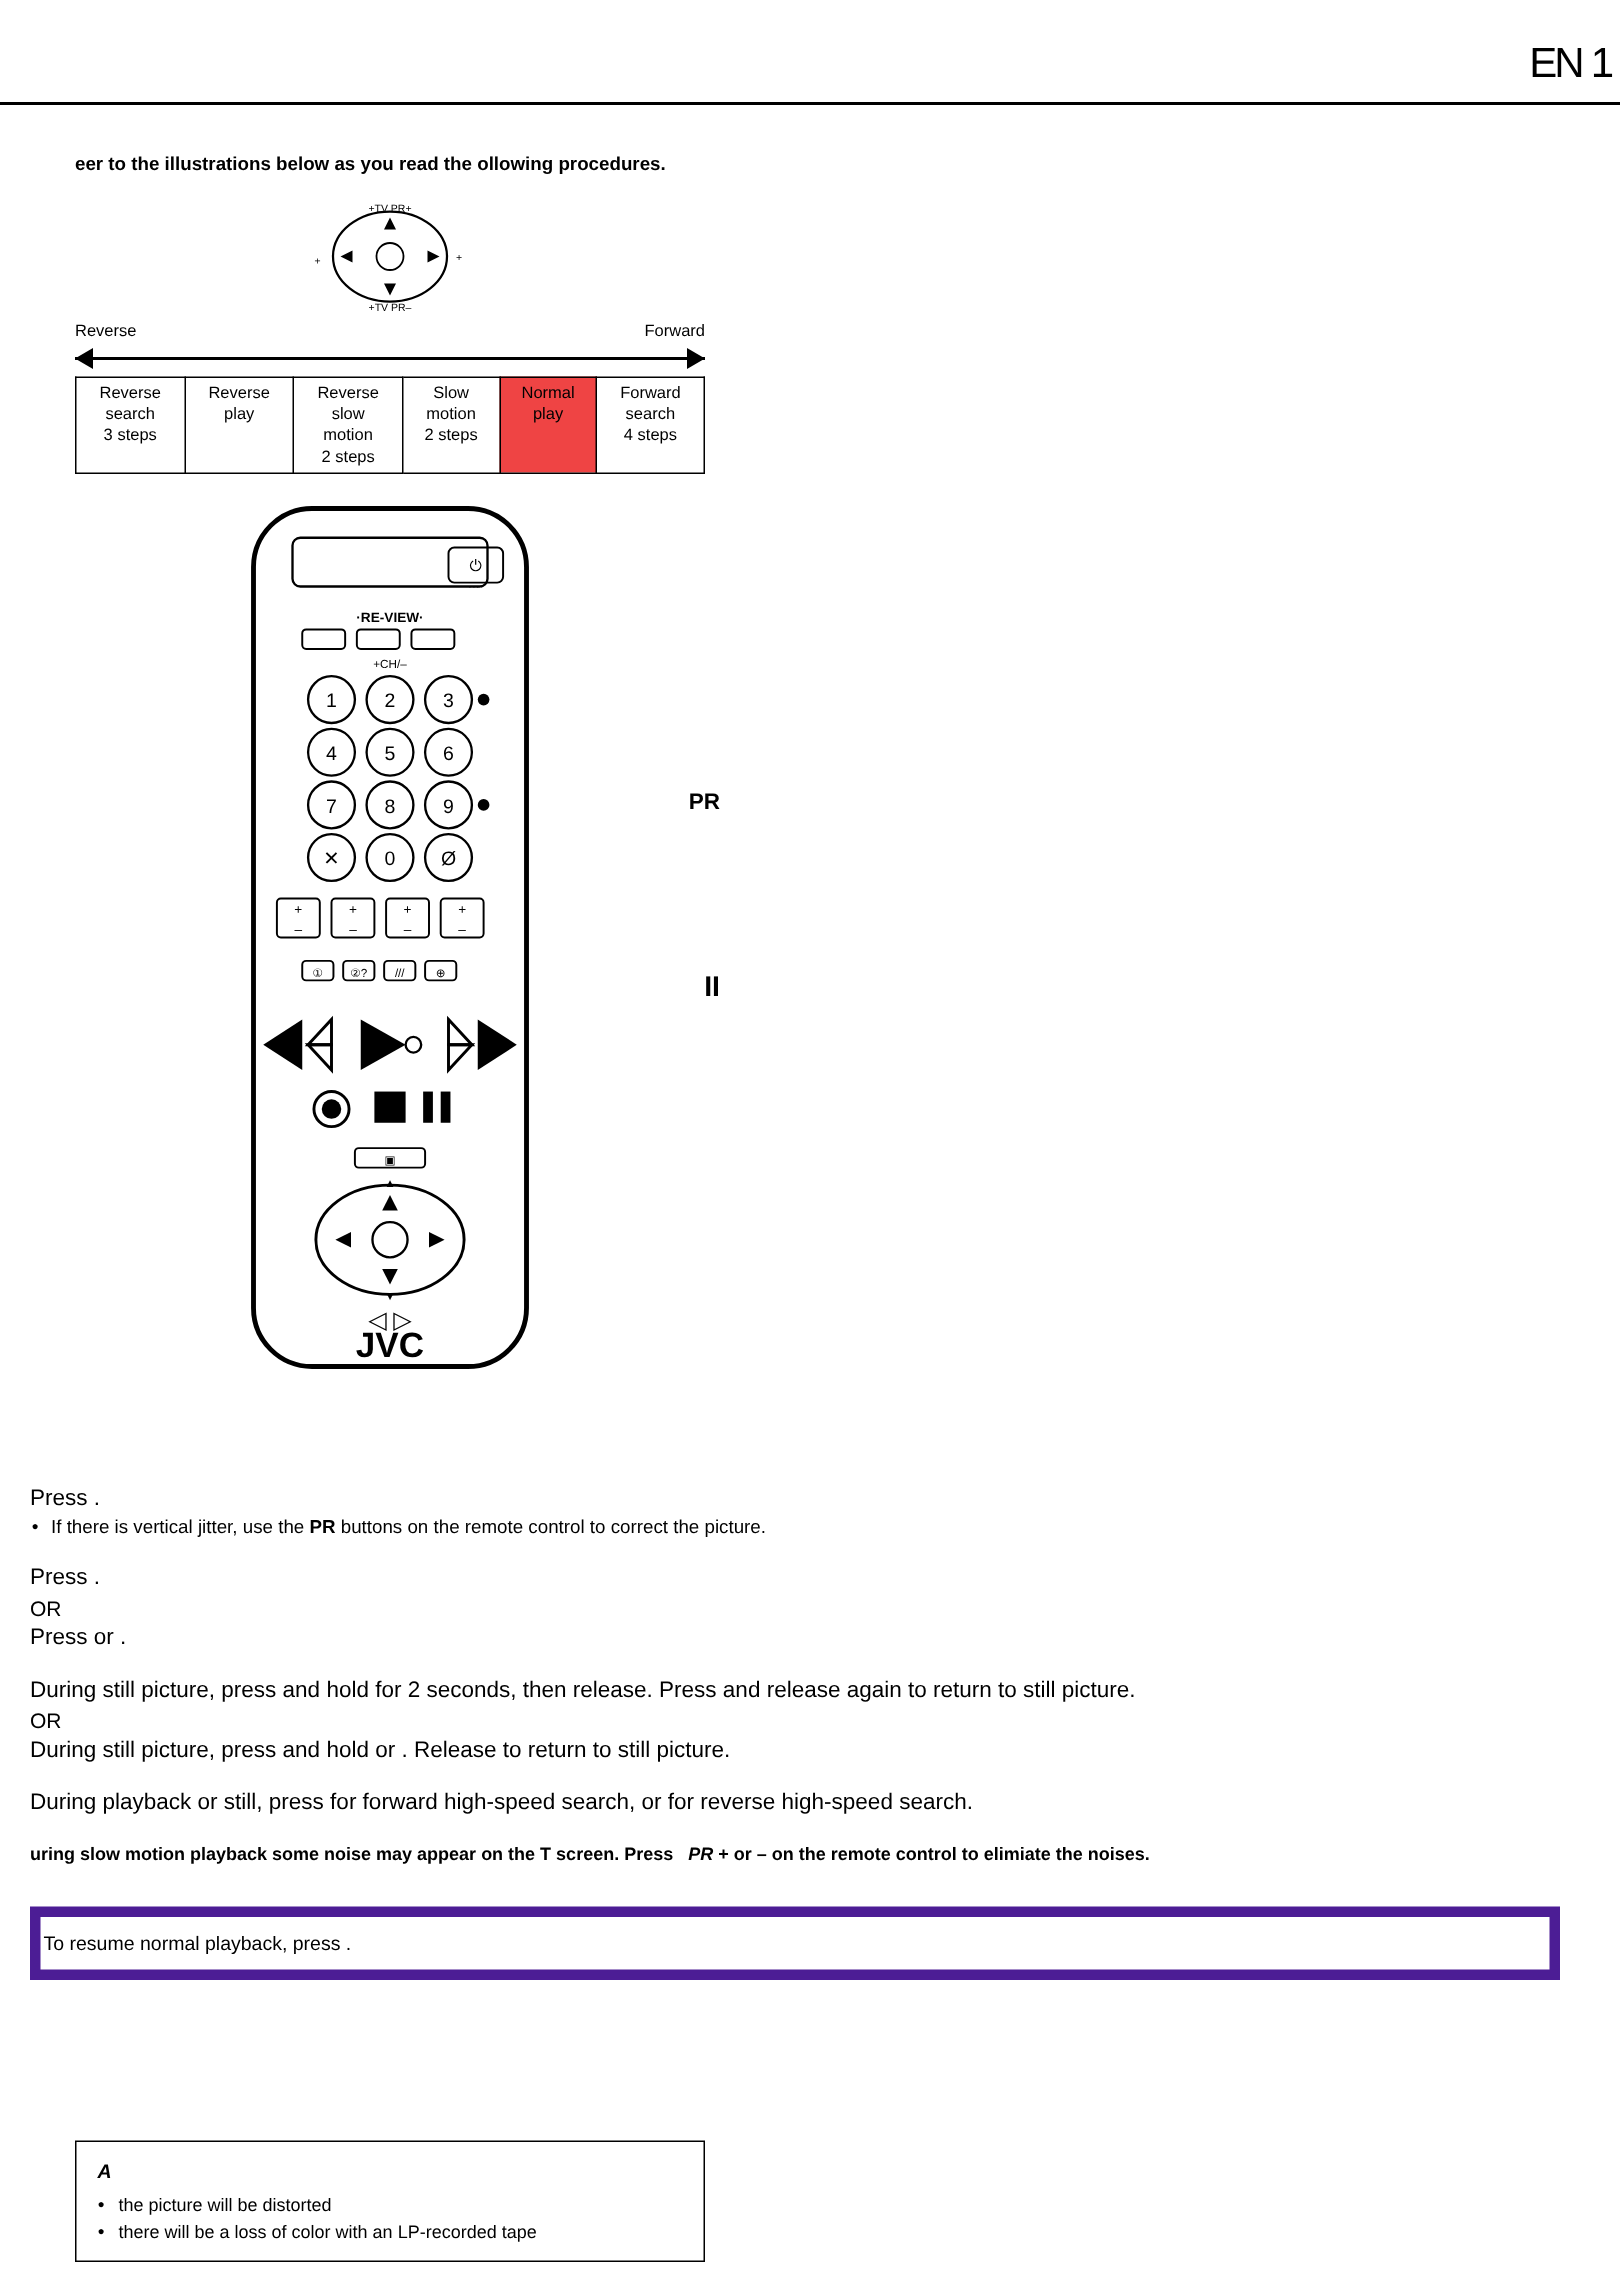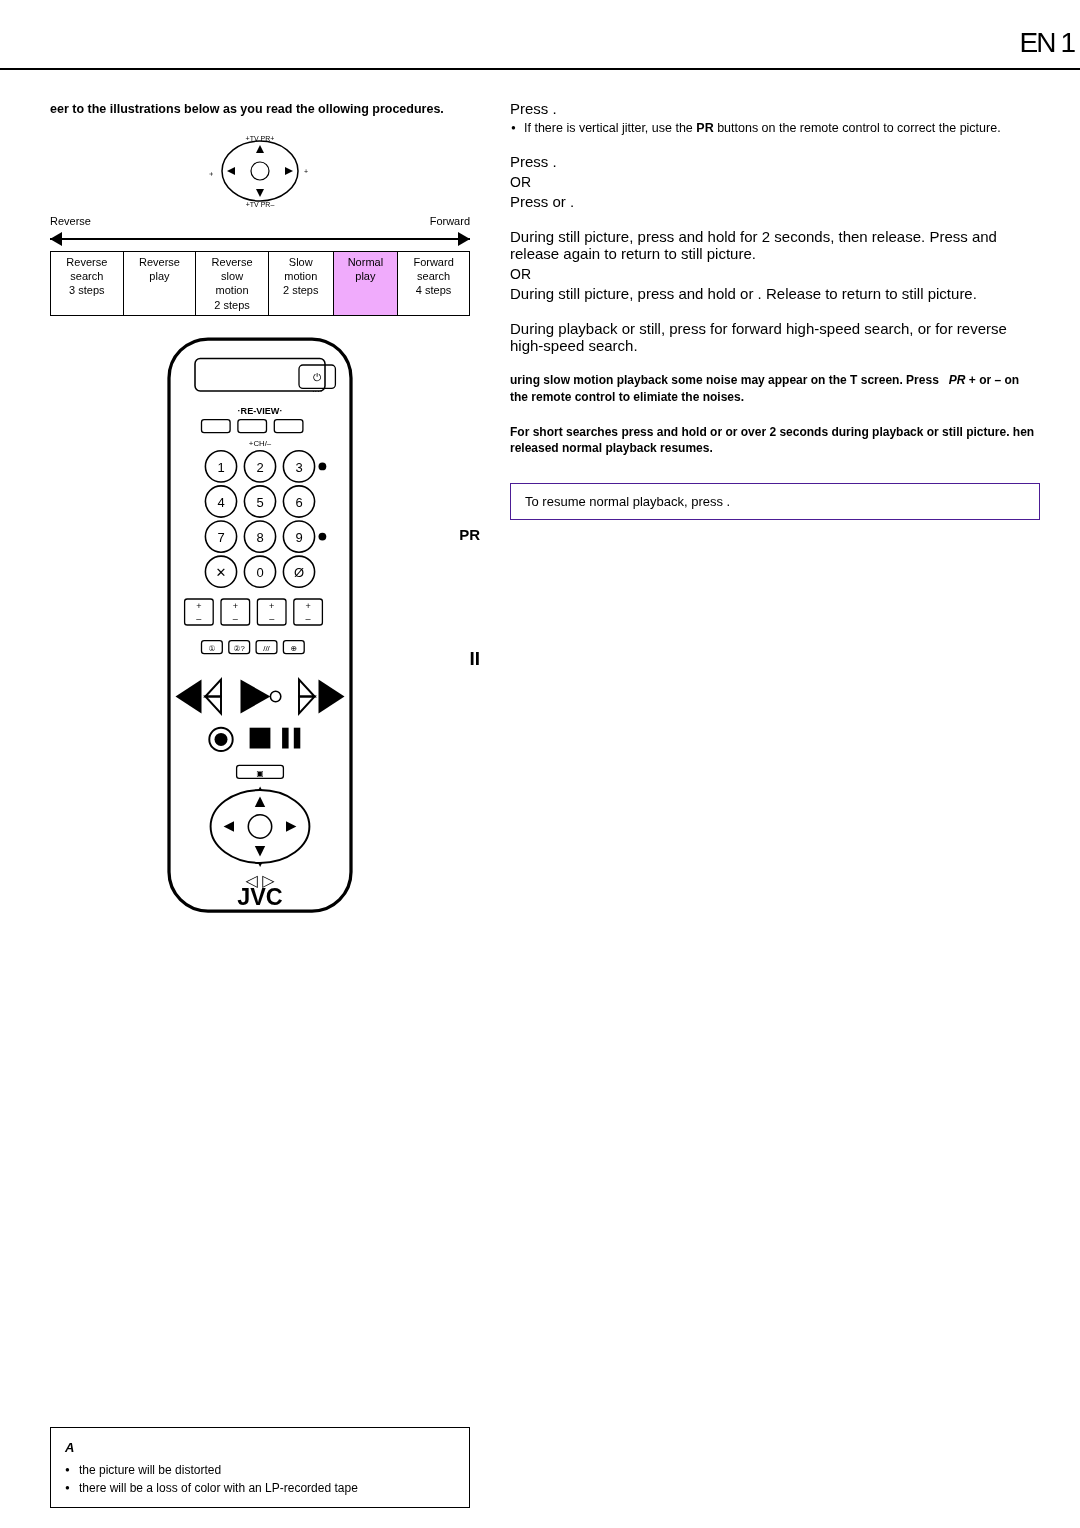--- a/index.html
+++ b/index.html
@@ -35,21 +35,21 @@
       margin-right: 6px;
     }
 
     
     .main-content {
       position: absolute;
       top: 80px;
       left: 0; right: 0;
       bottom: 0;
       display: flex;
-      flex-direction: row;
+      flex-direction: column;
     }
 
     
     .left-col {
       width: 490px;
       padding: 20px 20px 20px 50px;
       position: relative;
     }
 
     
@@ -122,21 +122,21 @@
       margin-bottom: 10px;
     }
     .speed-table td {
       border: 1px solid #000;
       padding: 3px 4px;
       text-align: center;
       vertical-align: top;
       line-height: 1.3;
     }
     .speed-table td.normal-play {
-      background: #f0abfc;
+      background: #ef4444;
     }
 
     
     .remote-wrapper {
       display: flex;
       justify-content: center;
       position: relative;
       margin-top: 10px;
     }
     .remote-svg {
@@ -186,22 +186,22 @@
       font-size: 14px;
       margin: 3px 0;
     }
     .bold-note {
       font-weight: bold;
       font-size: 12px;
       margin-bottom: 4px;
       line-height: 1.4;
     }
     .resume-box {
-      border: 1px solid #4c1d95;
-      padding: 10px 14px;
+      border: 7px solid #4c1d95;
+      padding: 10px 2px;
       font-size: 13px;
       margin-top: 26px;
     }
 
     
     .bottom-note {
       position: absolute;
       bottom: 20px;
       left: 50px;
       width: 420px;
@@ -429,23 +429,20 @@
     </div>
 
     <div class="section">
       <div class="press-line">During playback or still, press      for forward high-speed search, or      for reverse high-speed search.</div>
     </div>
 
     <div class="section">
       <div class="bold-note"><strong>uring slow motion playback some noise may appear on the T screen. Press&nbsp;&nbsp; <em>PR</em> + or – on the remote control to elimiate the noises.</strong></div>
     </div>
 
-    <div class="section">
-      <div class="bold-note"><strong>For short searches press and hold           or         or over 2 seconds during playback or still picture. hen released normal playback resumes.</strong></div>
-    </div>
 
     <div class="resume-box">
       <span>To resume normal playback, press    .</span>
     </div>
 
   </div>
 
 </div>
 
 <div class="bottom-note">

